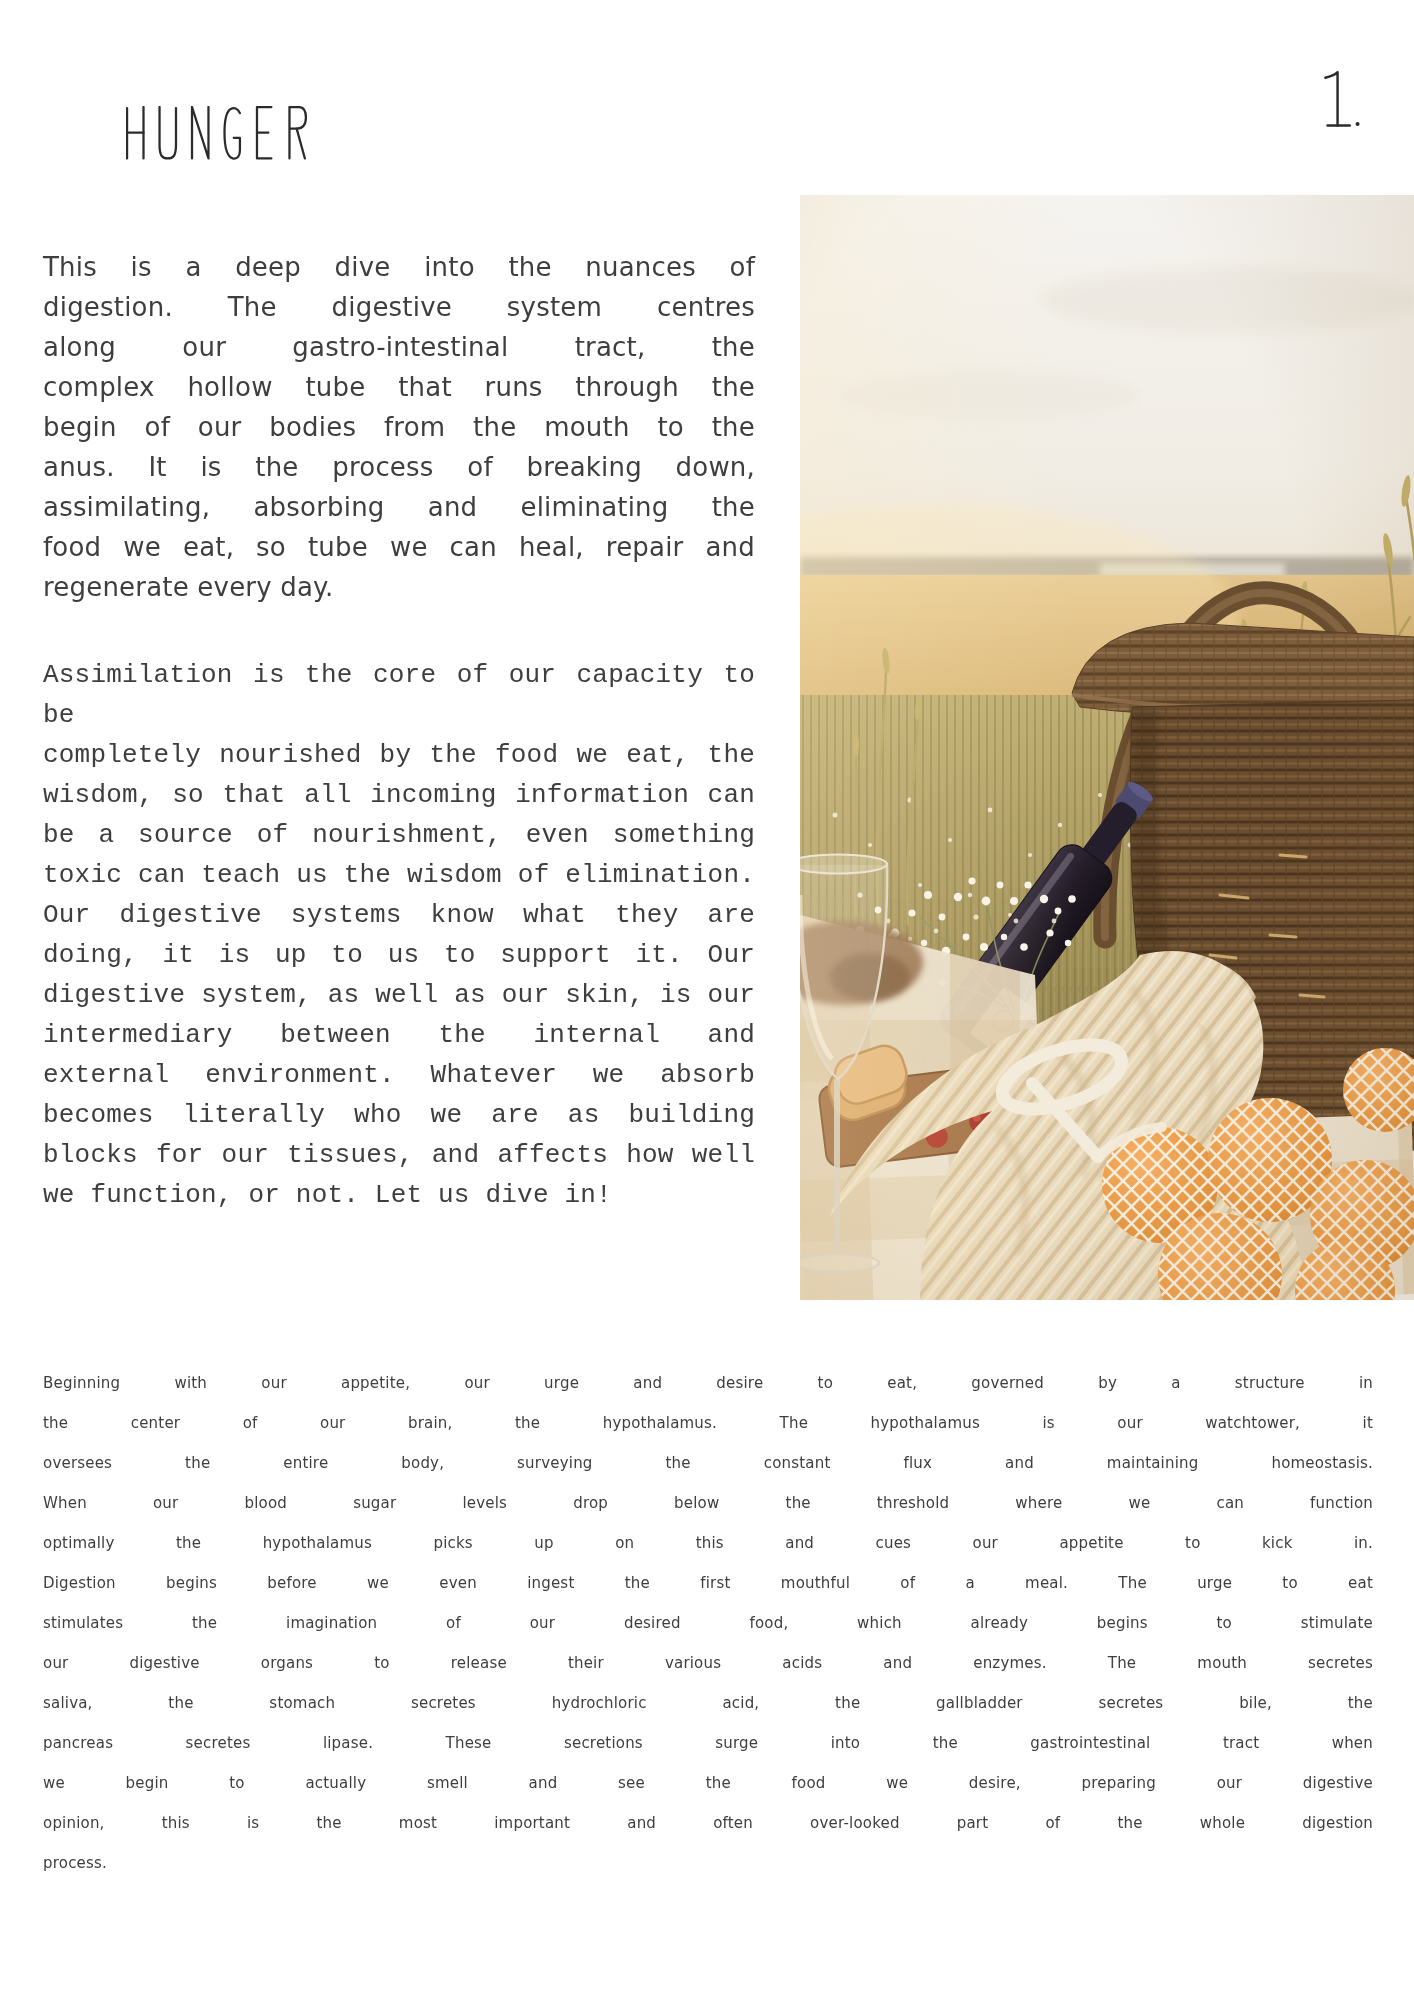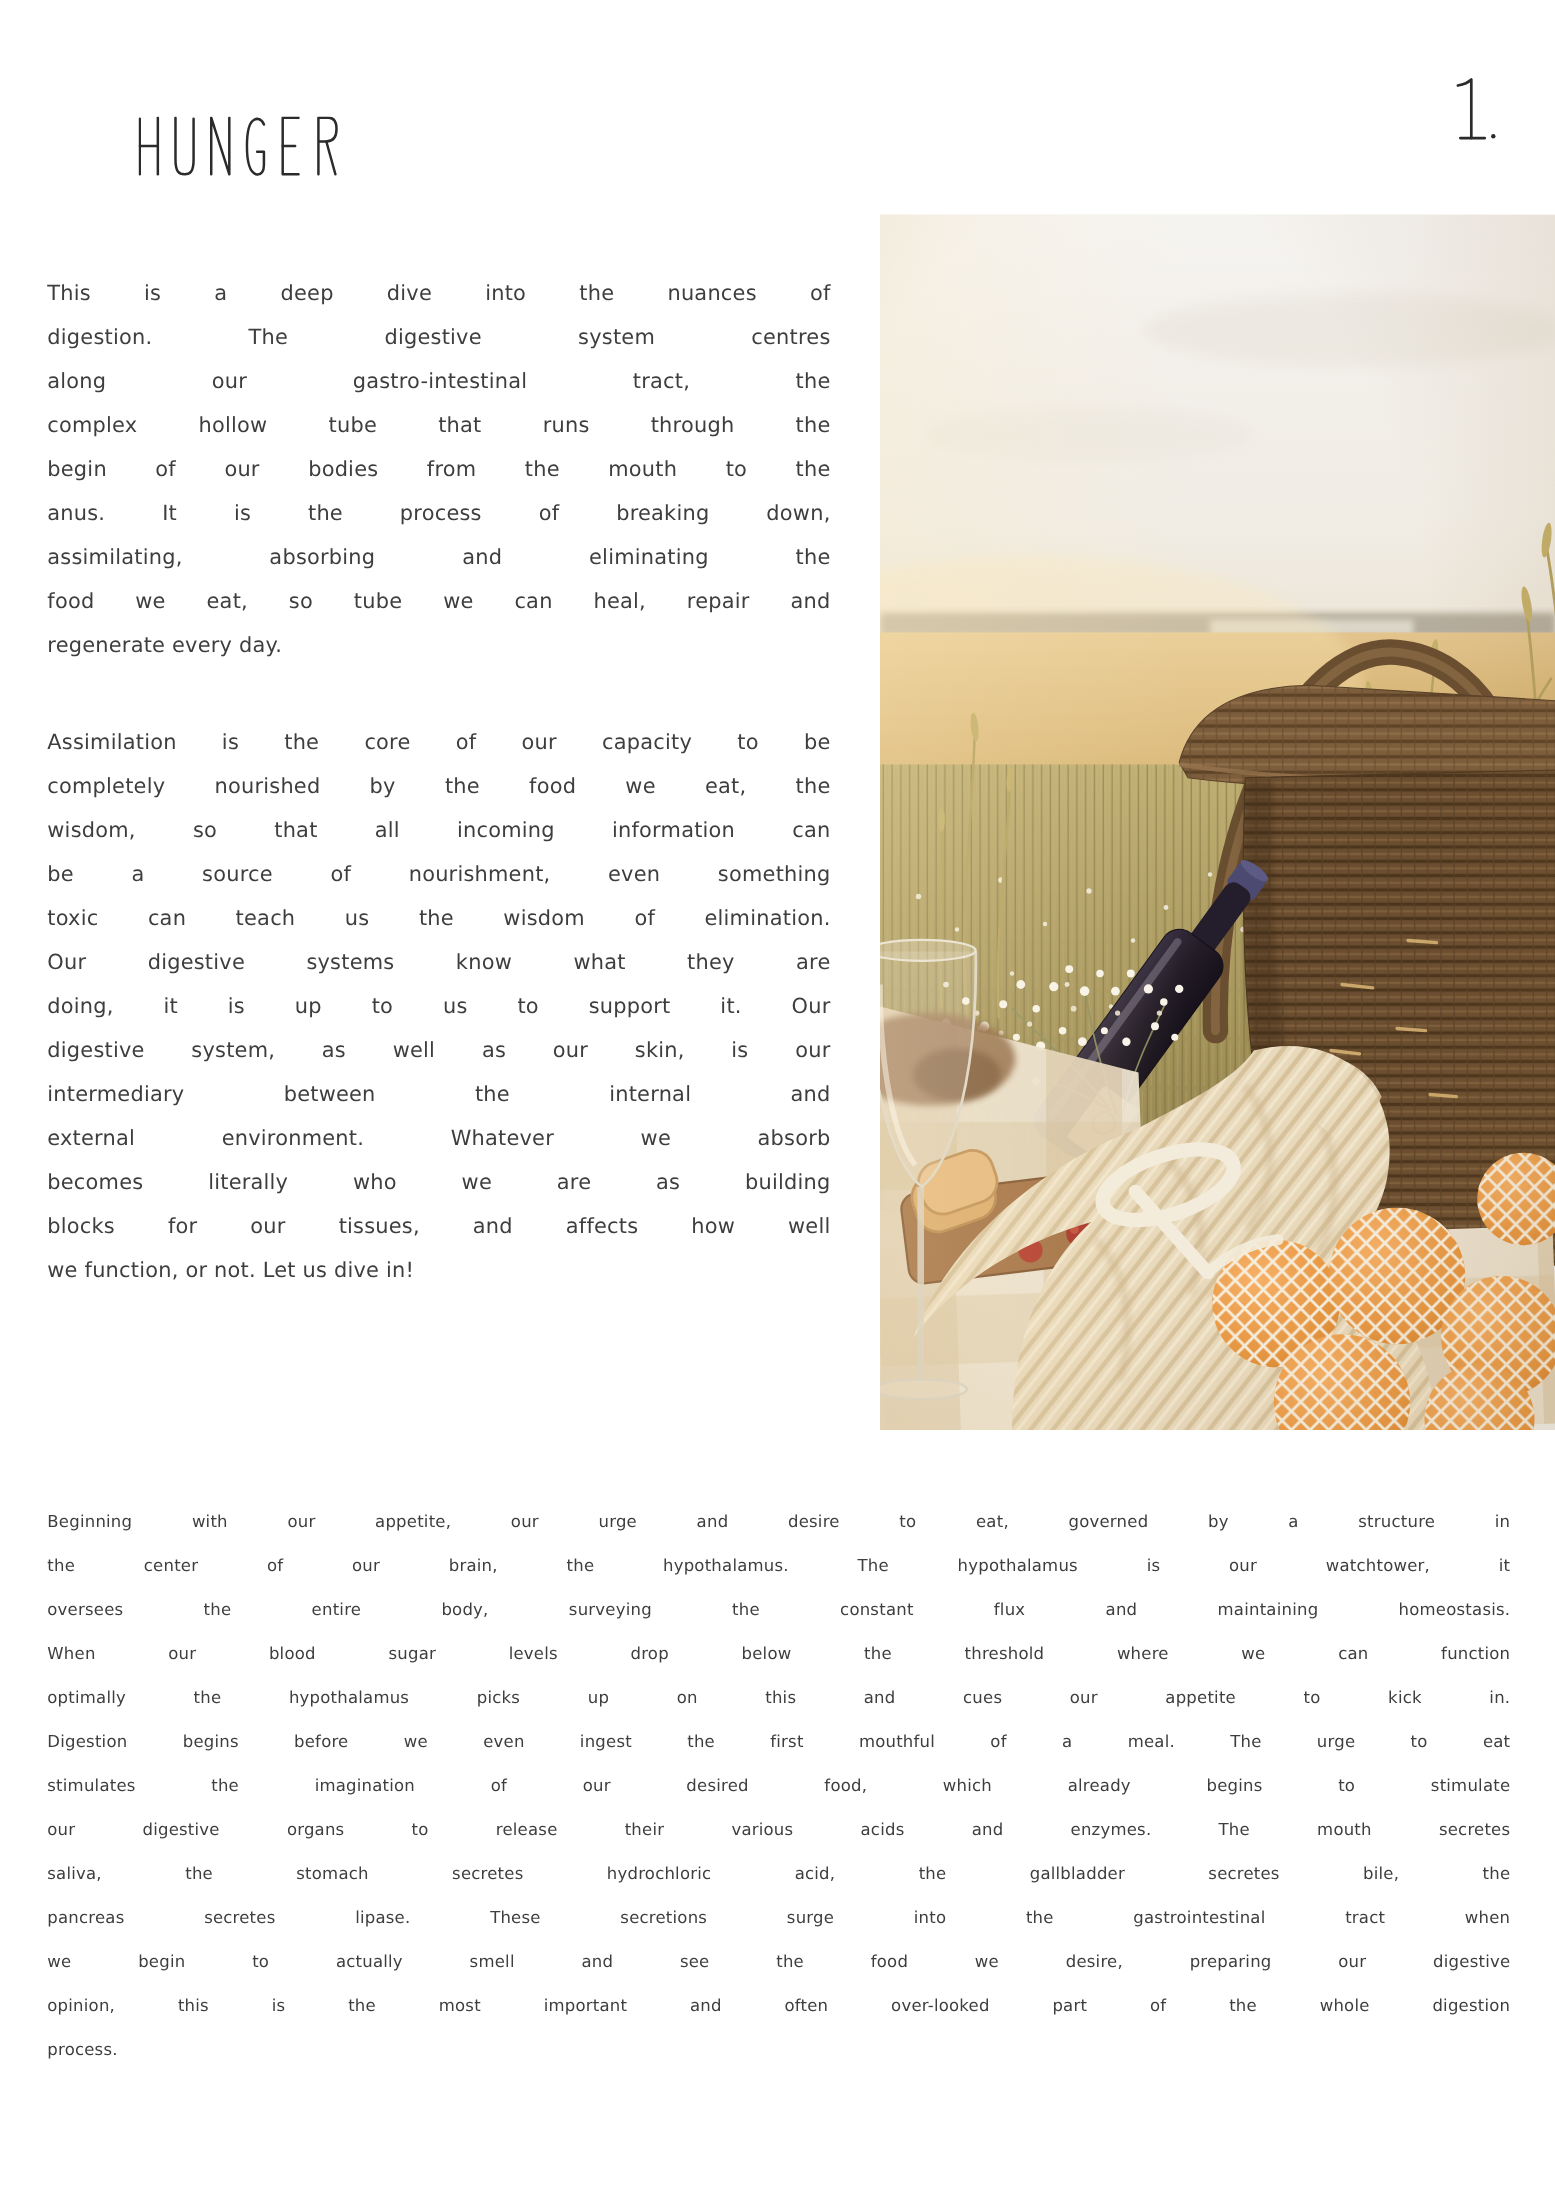--- a/index.html
+++ b/index.html
@@ -5,23 +5,23 @@
   html,body{margin:0;padding:0;background:#ffffff;}
   .page{position:relative;width:1414px;height:2000px;background:#ffffff;overflow:hidden;
         font-family:"DejaVu Sans",sans-serif;color:#3e3e3e;}
   .sr-only{position:absolute;width:1px;height:1px;overflow:hidden;clip:rect(0 0 0 0);white-space:nowrap;}
 
   .title{position:absolute;left:126px;top:106px;}
   .pagenum{position:absolute;left:1322px;top:70px;}
   .hand-stroke{stroke:#2b2b2b;stroke-width:2.2;fill:none;stroke-linecap:round;stroke-linejoin:round;}
 
   .left-col{position:absolute;left:43px;top:247px;width:712px;
-            font-size:19px;line-height:40px;letter-spacing:0.2px;}
+            font-size:26px;line-height:40px;letter-spacing:0.2px;}
   .para{margin:0;}
-  .para + .para{margin-top:48px;}
+  .para + .para{margin-top:48px;font-family:Liberation Mono, monospace;}
   .bottom-para{position:absolute;left:43px;top:1363px;width:1330px;
             font-size:15px;line-height:40px;letter-spacing:0.2px;}
   .tline{text-align:justify;text-align-last:justify;}
   .tline-last{text-align-last:left;}
 
   .photo{position:absolute;left:800px;top:195px;width:614px;height:1105px;overflow:hidden;background:#f2efe9;}
   .photo svg{display:block;}
 </style>
 </head>
 <body>

